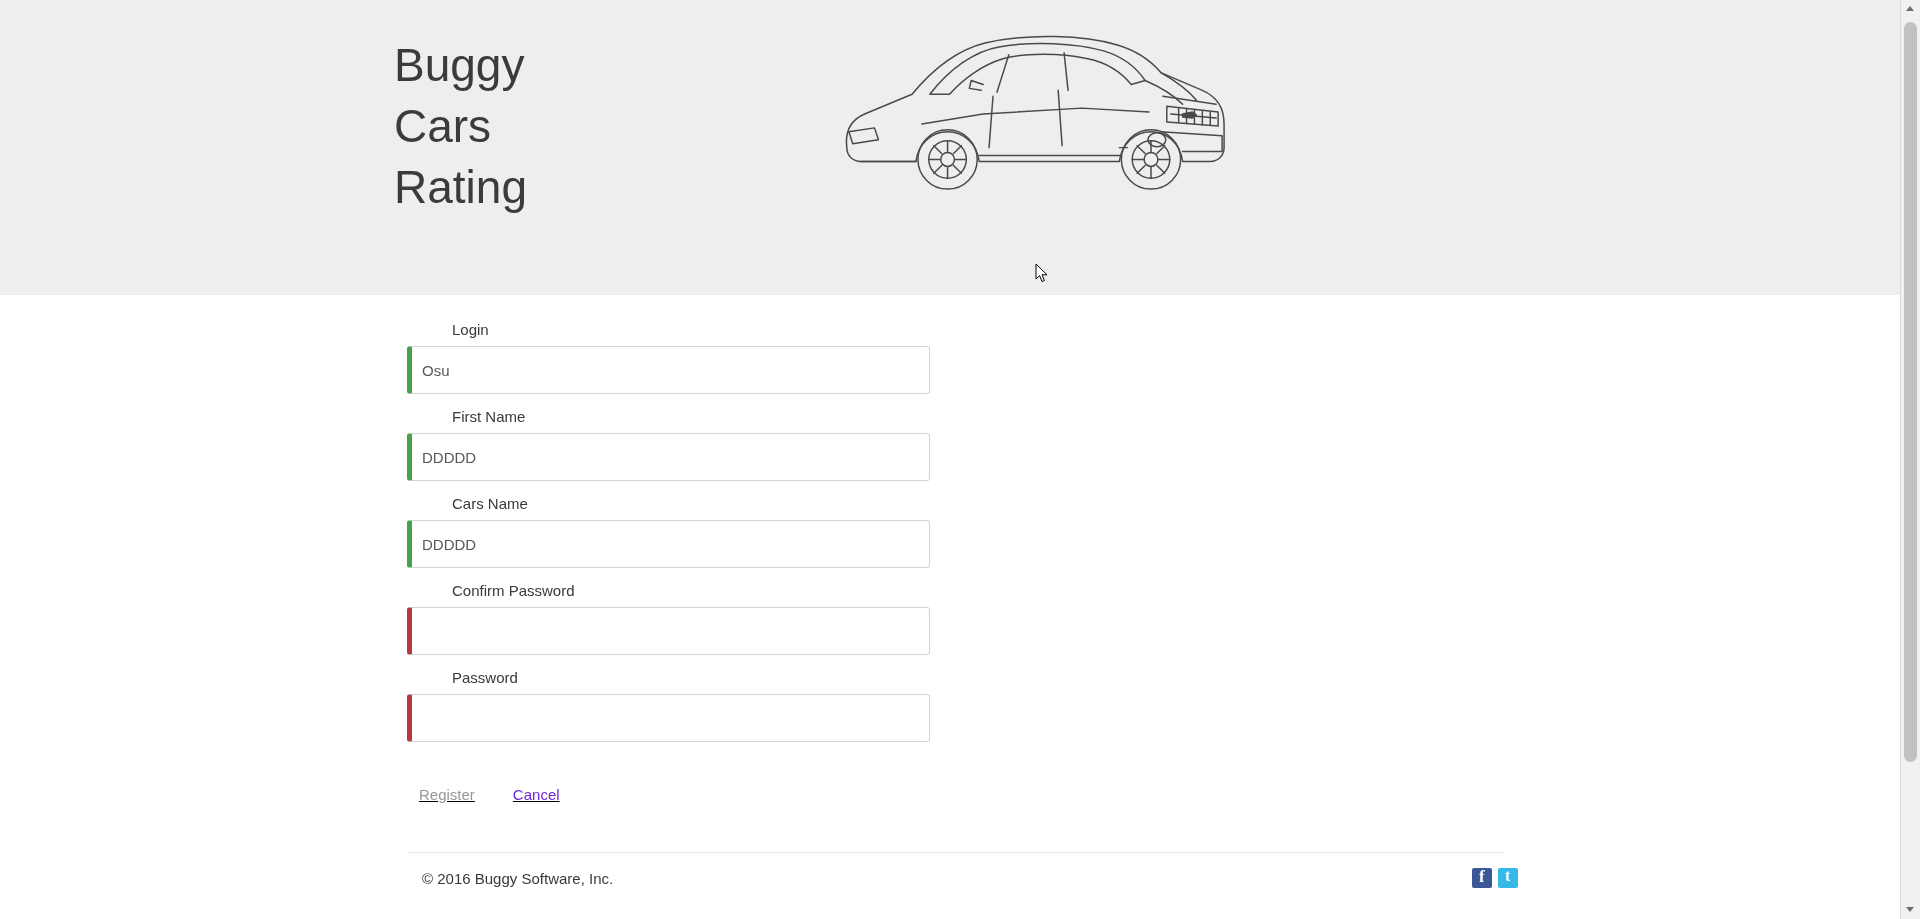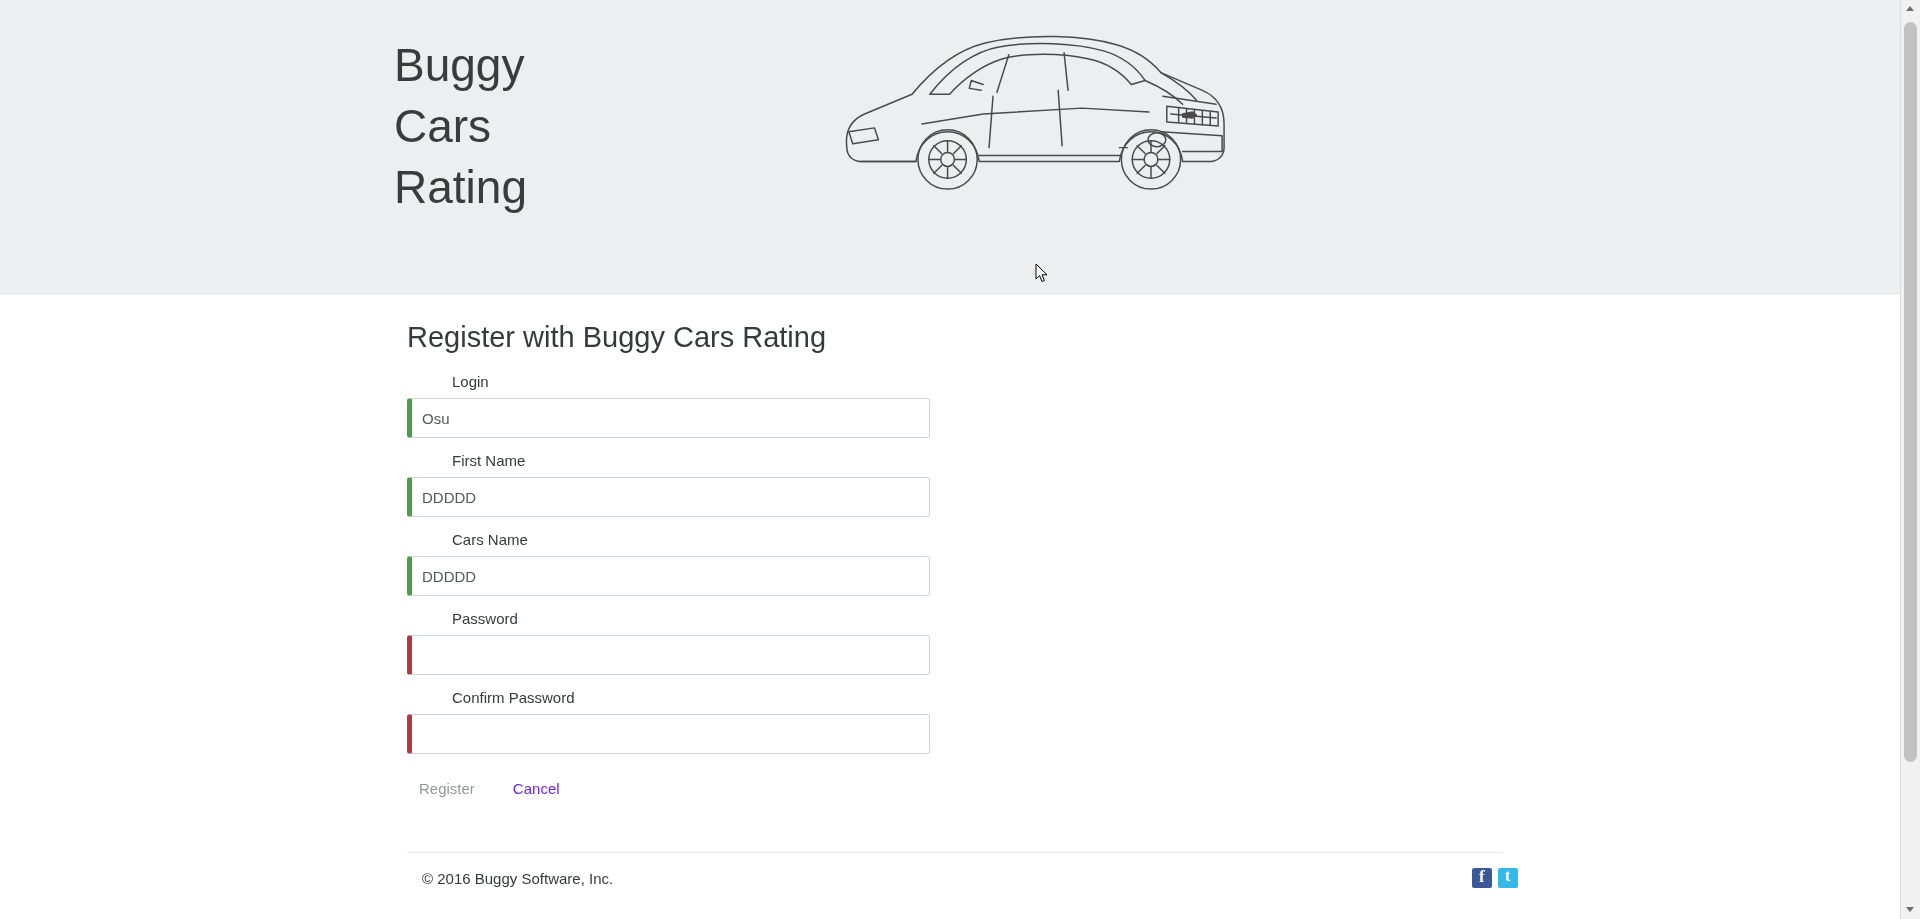--- a/index.html
+++ b/index.html
@@ -69,41 +69,42 @@
     display: block;
     font-size: 15px;
     line-height: 20px;
     color: #373a3c;
     margin-bottom: 6px;
     margin-left: 45px;
   }
   .form-control {
     display: block;
     width: 523px;
-    height: 40px;
+    height: 48px;
     padding: 6px 12px 6px 14px;
     font-size: 15px;
     line-height: 21px;
     color: #55595c;
     background-color: #ffffff;
     background-image: none;
     border: 1px solid #cfd4d8;
     border-radius: 3px;
     outline: none;
     font-family: "Liberation Sans", sans-serif;
   }
   .form-control::placeholder { color: #9aa0a4; opacity: 1; }
   .has-success .form-control { border-left: 5px solid #48a148; padding-left: 10px; }
   .has-danger  .form-control { border-left: 5px solid #b5373f; padding-left: 10px; }
 
   .actions {
-    margin-top: 18px;
+    margin-top: 36px;
     display: flex;
     align-items: center;
     gap: 14px;
+    text-decoration: underline;
   }
   .btn-register {
     display: inline-block;
     border: none;
     background: transparent;
     color: #949799;
     font-size: 15px;
     line-height: 21px;
     padding: 6px 12px;
     font-family: "Liberation Sans", sans-serif;
@@ -273,44 +274,43 @@
           <circle cx="114" cy="132" r="7"></circle>
           <path d="M114 113 L114 125 M114 139 L114 151 M95 132 L107 132 M121 132 L133 132 M100 118 L108 126 M120 138 L128 146 M128 118 L120 126 M108 138 L100 146"></path>
 
           <path d="M14 104 L40 100 L44 112 L18 116 Z"></path>
           <path d="M26 134 L82 134"></path>
         </g>
       </svg>
     </div>
 
     <div class="form-wrap">
-      <h1 class="page-heading">Register with Buggy Cars Rating</h1>
 
       <div class="field has-success">
         <label class="field-label">Login</label>
         <input class="form-control" type="text" value="Osu" style="">
       </div>
 
       <div class="field has-success">
         <label class="field-label">First Name</label>
         <input class="form-control" type="text" value="DDDDD" style="">
       </div>
 
       <div class="field has-success">
         <label class="field-label">Cars Name</label>
         <input class="form-control" type="text" value="DDDDD" style="">
       </div>
 
       <div class="field has-danger">
+        <label class="field-label">Confirm Password</label>
+        <input class="form-control" type="password" value="" style="">
+      </div>
+
+      <div class="field has-danger">
         <label class="field-label">Password</label>
-        <input class="form-control" type="password" value="" style="">
-      </div>
-
-      <div class="field has-danger">
-        <label class="field-label">Confirm Password</label>
         <input class="form-control" type="password" value="" style="">
       </div>
 
       <div class="actions">
         <button class="btn-register" disabled="">Register</button>
         <a class="btn-cancel" href="#">Cancel</a>
       </div>
     </div>
 
     <div class="footer-rule"></div>

